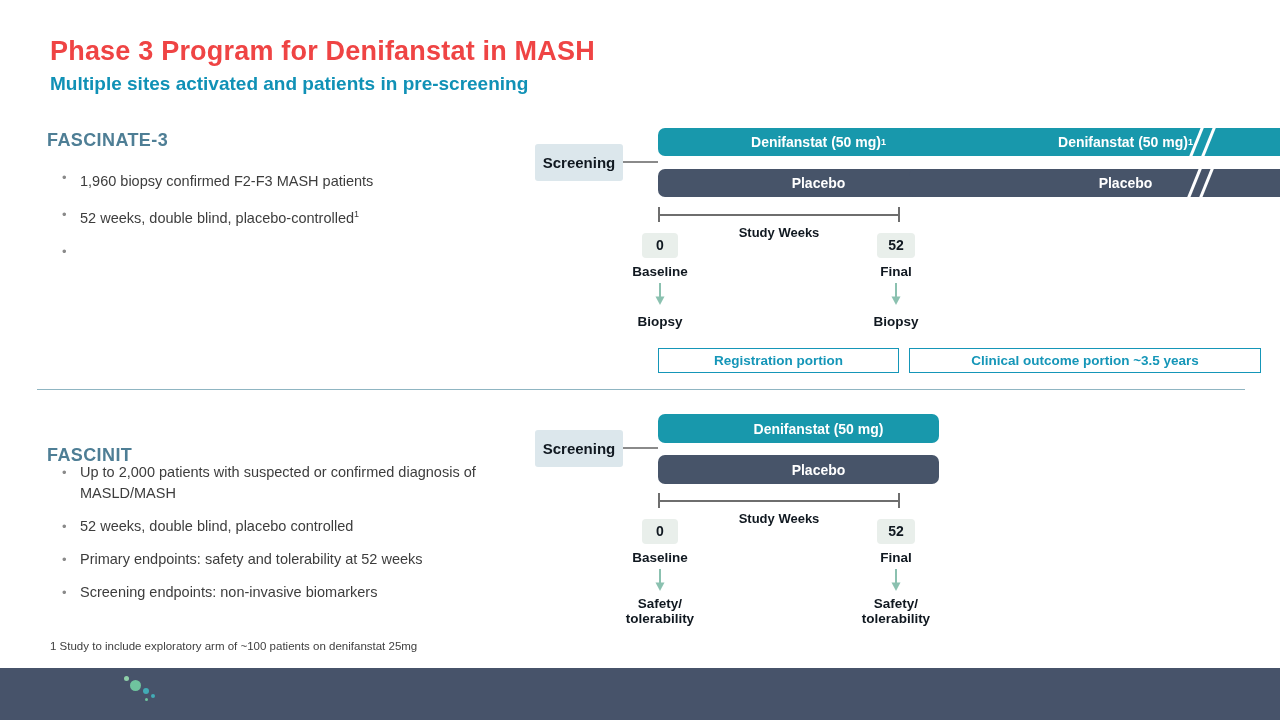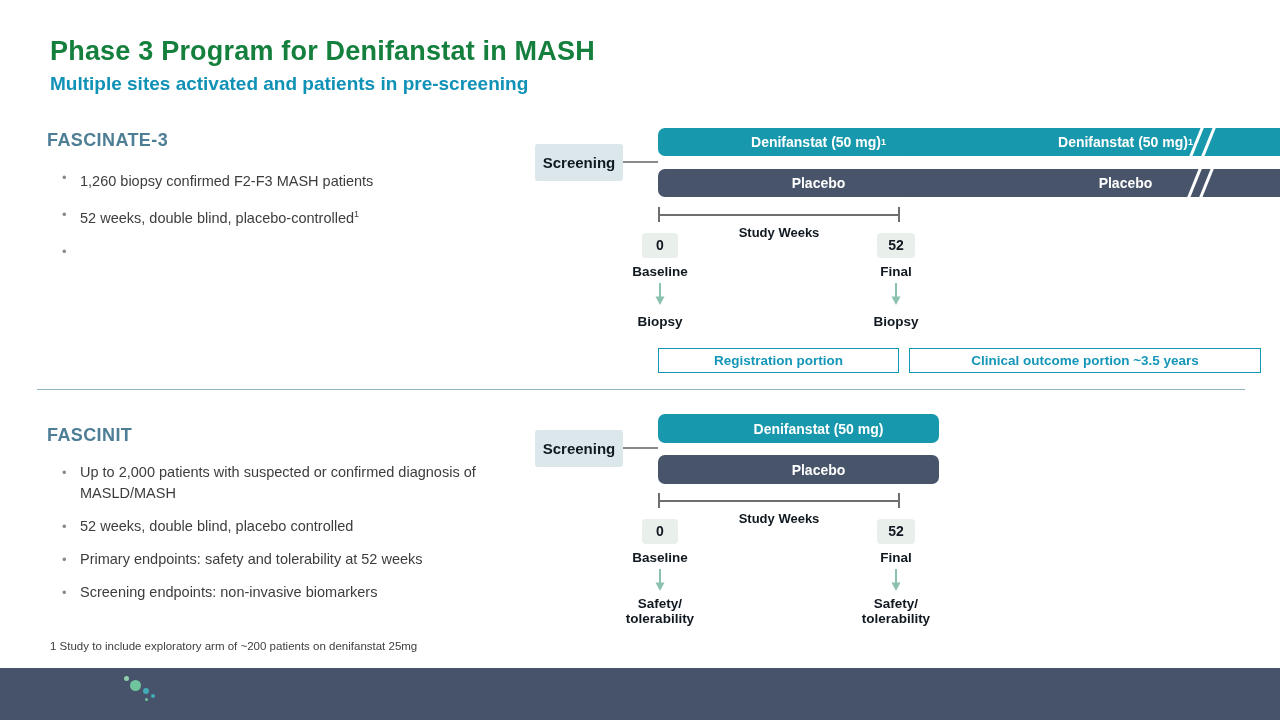--- a/index.html
+++ b/index.html
@@ -3,21 +3,21 @@
 <meta charset="utf-8">
 <style>
   html,body { margin:0; padding:0; background:#e6e6e6; }
   .slide {
     position:relative; width:1280px; height:720px; background:#ffffff;
     font-family:"Liberation Sans", sans-serif; overflow:hidden; margin:0 auto;
   }
   .abs { position:absolute; }
 
   
-  .title { left:50px; top:36px; font-size:27px; font-weight:700; color:#15803d; letter-spacing:0.2px; }
+  .title { left:50px; top:36px; font-size:27px; font-weight:700; color:#ef4444; letter-spacing:0.2px; }
   .subtitle { left:50px; top:73px; font-size:19px; font-weight:700; color:#1091B6; }
   .sec-heading { left:47px; font-size:18px; font-weight:700; color:#4E7E95; letter-spacing:0.4px; }
 
   
   ul.bullets { position:absolute; left:58px; width:472px; margin:0; padding:0; list-style:none; }
   ul.bullets li { position:relative; padding-left:22px; margin-bottom:12px;
     font-size:14.5px; line-height:21px; color:#3d3d3d; }
   ul.bullets li .dot { position:absolute; left:4px; top:0px; color:#8a8a8a; font-size:13px; }
   sup { font-size:9px; }
 
@@ -56,21 +56,21 @@
 <body>
 
 <div class="slide">
 
   <div class="abs title">Phase 3 Program for Denifanstat in MASH</div>
   <div class="abs subtitle">Multiple sites activated and patients in pre-screening</div>
 
   <div class="abs sec-heading" style="top:130px;">FASCINATE-3</div>
 
   <ul class="bullets" style="top:167px;">
-    <li><span class="dot">•</span><span>1,260 biopsy confirmed F2-F3 MASH patients</span><sup></sup></li>
+    <li><span class="dot">•</span><span>1,960 biopsy confirmed F2-F3 MASH patients</span><sup></sup></li>
     <li><span class="dot">•</span><span>52 weeks, double blind, placebo-controlled</span><sup>1</sup></li>
     <li><span class="dot">•</span><sup></sup></li>
   </ul>
 
   <div class="abs screening" style="left:535px; top:144px;">Screening</div>
   <div class="abs connector" style="left:623px; top:161px; width:35px;"></div>
 
   <div class="abs bar teal" style="left:658px; top:128px; width:241px;">
     <span>Denifanstat (50 mg)</span>
       <sup>1</sup>
@@ -109,21 +109,21 @@
   </svg>
 
   <div class="abs dlabel" style="left:660px; top:314px;">Biopsy</div>
   <div class="abs dlabel" style="left:896px; top:314px;">Biopsy</div>
 
   <div class="abs outline-box" style="left:658px; top:348px; width:239px; height:23px;">Registration portion</div>
   <div class="abs outline-box" style="left:909px; top:348px; width:350px; height:23px;">Clinical outcome portion ~3.5 years</div>
 
   <div class="abs divider"></div>
 
-  <div class="abs sec-heading" style="top:425px;">FASCINIT</div>
+  <div class="abs sec-heading" style="top:445px;">FASCINIT</div>
 
   <ul class="bullets" style="top:462px;">
     <li><span class="dot">•</span><span>Up to 2,000 patients with suspected or confirmed diagnosis of MASLD/MASH</span></li>
     <li><span class="dot">•</span><span>52 weeks, double blind, placebo controlled</span></li>
     <li><span class="dot">•</span><span>Primary endpoints: safety and tolerability at 52 weeks</span></li>
     <li><span class="dot">•</span><span>Screening endpoints: non-invasive biomarkers</span></li>
   </ul>
 
   <div class="abs screening" style="left:535px; top:430px;">Screening</div>
   <div class="abs connector" style="left:623px; top:447px; width:35px;"></div>
@@ -155,21 +155,21 @@
 
   <div class="abs dlabel" style="left:660px; top:596px;">
     <div>Safety/</div>
     <div>tolerability</div>
   </div>
   <div class="abs dlabel" style="left:896px; top:596px;">
     <div>Safety/</div>
     <div>tolerability</div>
   </div>
 
-  <div class="abs footnote">1 Study to include exploratory arm of ~200 patients on denifanstat 25mg</div>
+  <div class="abs footnote">1 Study to include exploratory arm of ~100 patients on denifanstat 25mg</div>
 
   <div class="abs footer">
 
     <span class="logo-dot" style="left: 124px; top: 8px; width: 5px; height: 5px; background: rgb(143, 208, 169); position: absolute;"></span>
     <span class="logo-dot" style="left: 130px; top: 12px; width: 11px; height: 11px; background: rgb(111, 196, 158); position: absolute;"></span>
     <span class="logo-dot" style="left: 143px; top: 20px; width: 6px; height: 6px; background: rgb(66, 172, 182); position: absolute;"></span>
     <span class="logo-dot" style="left: 151px; top: 26px; width: 4px; height: 4px; background: rgb(66, 172, 182); position: absolute;"></span>
     <span class="logo-dot" style="left: 145px; top: 30px; width: 3px; height: 3px; background: rgb(111, 196, 158); position: absolute;"></span>
 
   </div>

